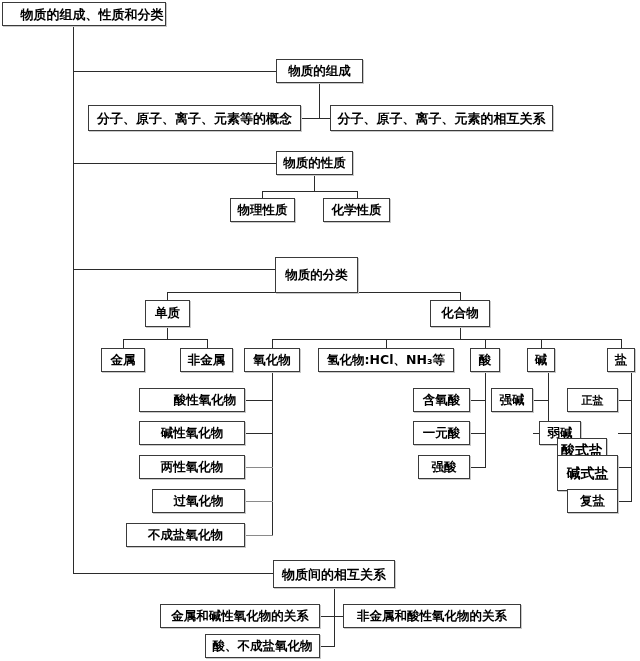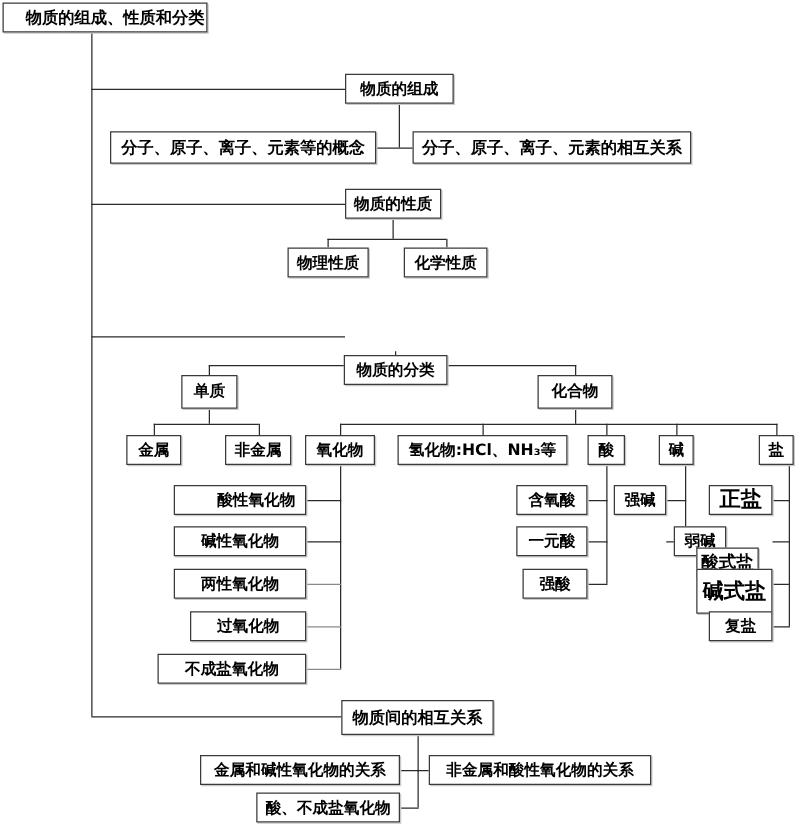--- a/index.html
+++ b/index.html
@@ -122,21 +122,21 @@
   </div>
 
   <div class="node" style="left:230px;top:198px;width:65px;height:24px;font-size:12.5px;">
     <span>物理性质</span>
   </div>
 
   <div class="node" style="left:323px;top:198px;width:67px;height:24px;font-size:12.5px;">
     <span>化学性质</span>
   </div>
 
-  <div class="node" style="left:275px;top:257px;width:83px;height:24px;font-size:12.5px;margin-top:27px;">
+  <div class="node" style="left:275px;top:257px;width:83px;height:36px;font-size:12.5px;">
     <span>物质的分类</span>
   </div>
 
   <div class="node" style="left:145px;top:300px;width:45px;height:27px;font-size:12.5px;">
     <span>单质</span>
   </div>
 
   <div class="node" style="left:430px;top:300px;width:60px;height:27px;font-size:12.5px;">
     <span>化合物</span>
   </div>
@@ -202,29 +202,29 @@
   </div>
 
   <div class="node" style="left:491px;top:388px;width:42px;height:24px;font-size:12.5px;">
     <span>强碱</span>
   </div>
 
   <div class="node" style="left:491px;top:421px;width:42px;height:24px;font-size:12.5px;margin-left:48px;">
     <span>弱碱</span>
   </div>
 
-  <div class="node" style="left:567px;top:388px;width:51px;height:24px;font-size:17px;">
+  <div class="node" style="left:567px;top:388px;width:51px;height:24px;font-size:11px;">
     <span>正盐</span>
   </div>
 
   <div class="node" style="left:557px;top:421px;width:50px;height:24px;font-size:14px;margin-top:17px;">
     <span>酸式盐</span>
   </div>
 
-  <div class="node" style="left:557px;top:455px;width:61px;height:36px;font-size:17px;">
+  <div class="node" style="left:557px;top:455px;width:61px;height:36px;font-size:14px;">
     <span>碱式盐</span>
   </div>
 
   <div class="node" style="left:567px;top:489px;width:51px;height:24px;font-size:12.5px;">
     <span>复盐</span>
   </div>
 
   <div class="node" style="left:273px;top:560px;width:122px;height:28px;font-size:13px;">
     <span>物质间的相互关系</span>
   </div>

